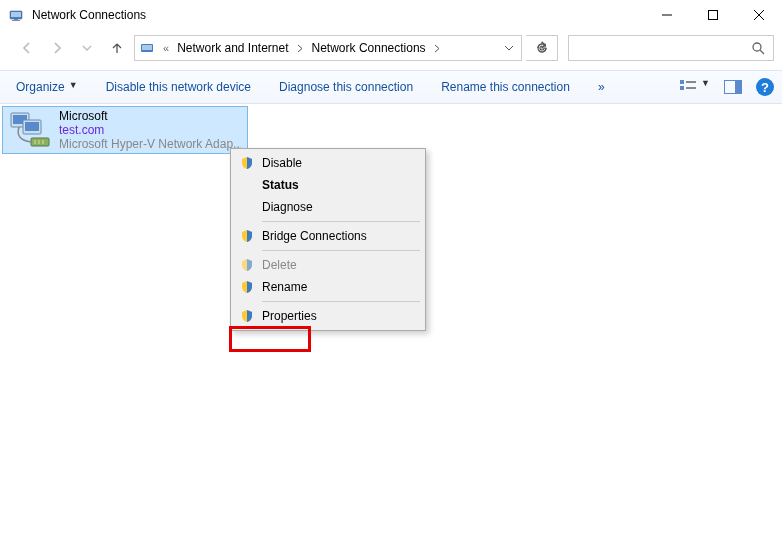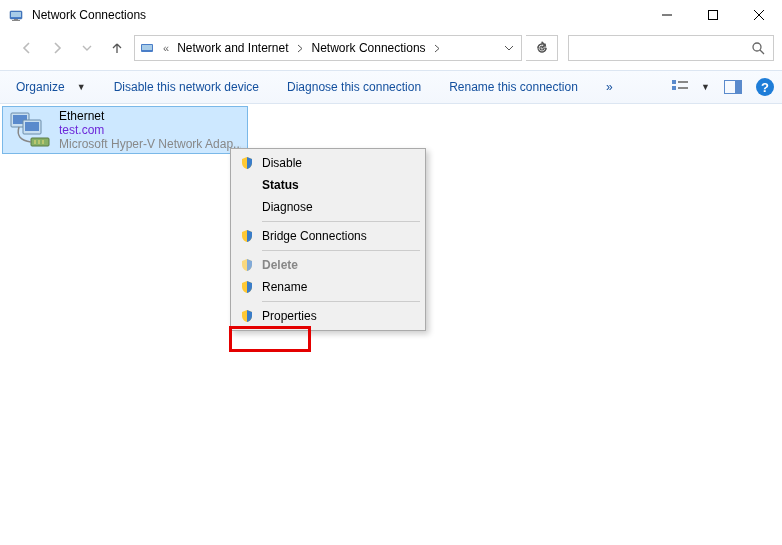--- a/index.html
+++ b/index.html
@@ -129,22 +129,21 @@
       border-bottom: 1px solid #dce6f2;
       display: flex;
       align-items: center;
       padding: 0 8px 0 16px;
       gap: 28px;
       color: #14509e;
       font-size: 12px;
     }
     .toolbar-item {
       display: flex;
-      align-items: center;
-      gap: 12px;
+      gap: 4px;
       white-space: nowrap;
     }
     .toolbar-dropdown { font-size: 9px; color: #333; }
     .toolbar-right {
       margin-left: auto;
       display: flex;
       align-items: center;
       gap: 14px;
     }
     .toolbar-icon {
@@ -202,21 +201,21 @@
       padding: 3px;
     }
     .menu-item {
       display: flex;
       align-items: center;
       height: 22px;
       padding-left: 28px;
       position: relative;
       font-size: 12px;
     }
-    .menu-item.disabled { color: #888; font-weight: bold; }
+    .menu-item.disabled { color: #888; }
     .menu-item.bold { font-weight: bold; }
     .menu-sep {
       height: 1px;
       background: #ccc;
       margin: 3px 2px 3px 28px;
     }
     .shield-icon {
       position: absolute;
       left: 5px;
       width: 16px;
@@ -375,21 +374,21 @@
         <rect x="14" y="10" width="18" height="14" rx="1" fill="#c9dff0" stroke="#6a8caa"></rect>
         <rect x="16" y="12" width="14" height="9" fill="#5a8acc"></rect>
         <rect x="22" y="28" width="18" height="8" rx="1" fill="#88b066" stroke="#5a7a44"></rect>
         <line x1="26" y1="30" x2="26" y2="34" stroke="#eedd77"></line>
         <line x1="30" y1="30" x2="30" y2="34" stroke="#eedd77"></line>
         <line x1="34" y1="30" x2="34" y2="34" stroke="#eedd77"></line>
         <path d="M10 17 Q 6 30 22 32" fill="none" stroke="#888" stroke-width="1.5"></path>
       </svg>
     </div>
     <div class="net-text">
-      <div class="net-title">Ethernet</div>
+      <div class="net-title">Microsoft</div>
       <div class="net-sub">test.com</div>
       <div class="net-sub2">Microsoft Hyper-V Network Adap...</div>
     </div>
   </div>
 </div>
 
 <div class="context-menu">
   <div class="menu-item">
     <span class="shield-icon">
       <svg width="14" height="14" viewBox="0 0 14 14">

